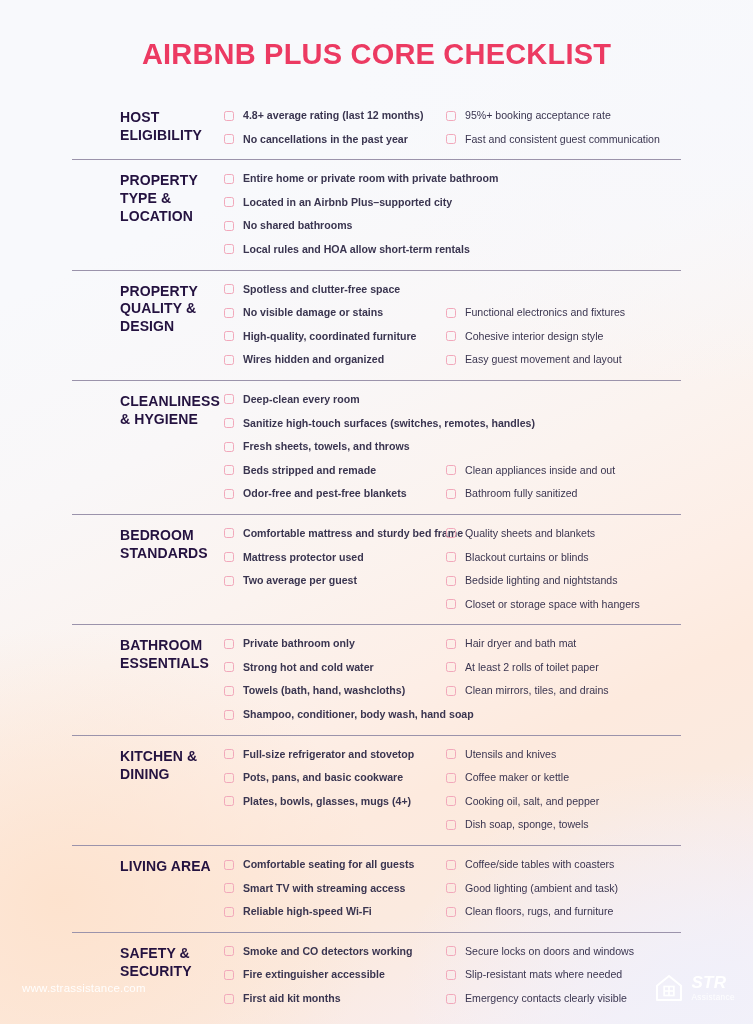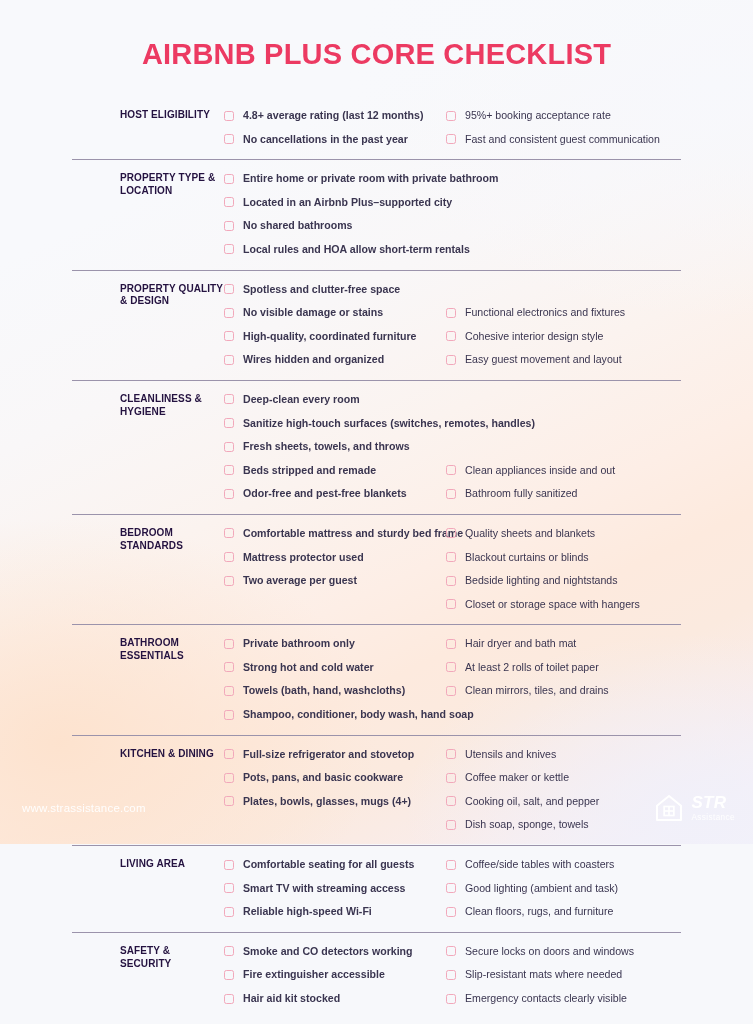--- a/index.html
+++ b/index.html
@@ -13,21 +13,21 @@
     font-family: "Liberation Sans", sans-serif;
     position: relative;
     overflow: hidden;
     background: #f7f8fb;
   }
 
   #page {
     position: absolute;
     inset: 0;
     width: 753px;
-    height: 844px;
+    height: 1024px;
     background:
       linear-gradient(155deg,
         #f8f9fc 0%,
         #f8f9fc 22%,
         #f9f7f8 38%,
         #fbf3ef 52%,
         #fdeee6 64%,
         #fdeade 72%,
         #fbeadf 80%,
         #f9ecea 88%,
@@ -77,21 +77,21 @@
   }
 
   .section + .section {
     border-top: 1.6px solid #9b93ab;
   }
 
   .sec-title {
     width: 152px;
     flex: 0 0 152px;
     color: #241240;
-    font-size: 10px;
+    font-size: 14px;
     font-weight: bold;
     line-height: 1.28;
     letter-spacing: 0.1px;
     padding-top: 5px;
     text-transform: uppercase;
     padding-left: 48px;
   }
 
   .cols {
     flex: 1 1 auto;
@@ -471,21 +471,21 @@
               <div class="item">
                 <span class="cbx"></span>
                 <span class="item-label">Smoke and CO detectors working</span>
               </div>
               <div class="item">
                 <span class="cbx"></span>
                 <span class="item-label">Fire extinguisher accessible</span>
               </div>
               <div class="item">
                 <span class="cbx"></span>
-                <span class="item-label">Hair aid kit stocked</span>
+                <span class="item-label">First aid kit months</span>
               </div>
             </div>
             <div class="col col-right">
               <div class="item">
                 <span class="cbx"></span>
                 <span class="item-label">Secure locks on doors and windows</span>
               </div>
               <div class="item">
                 <span class="cbx"></span>
                 <span class="item-label">Slip-resistant mats where needed</span>

